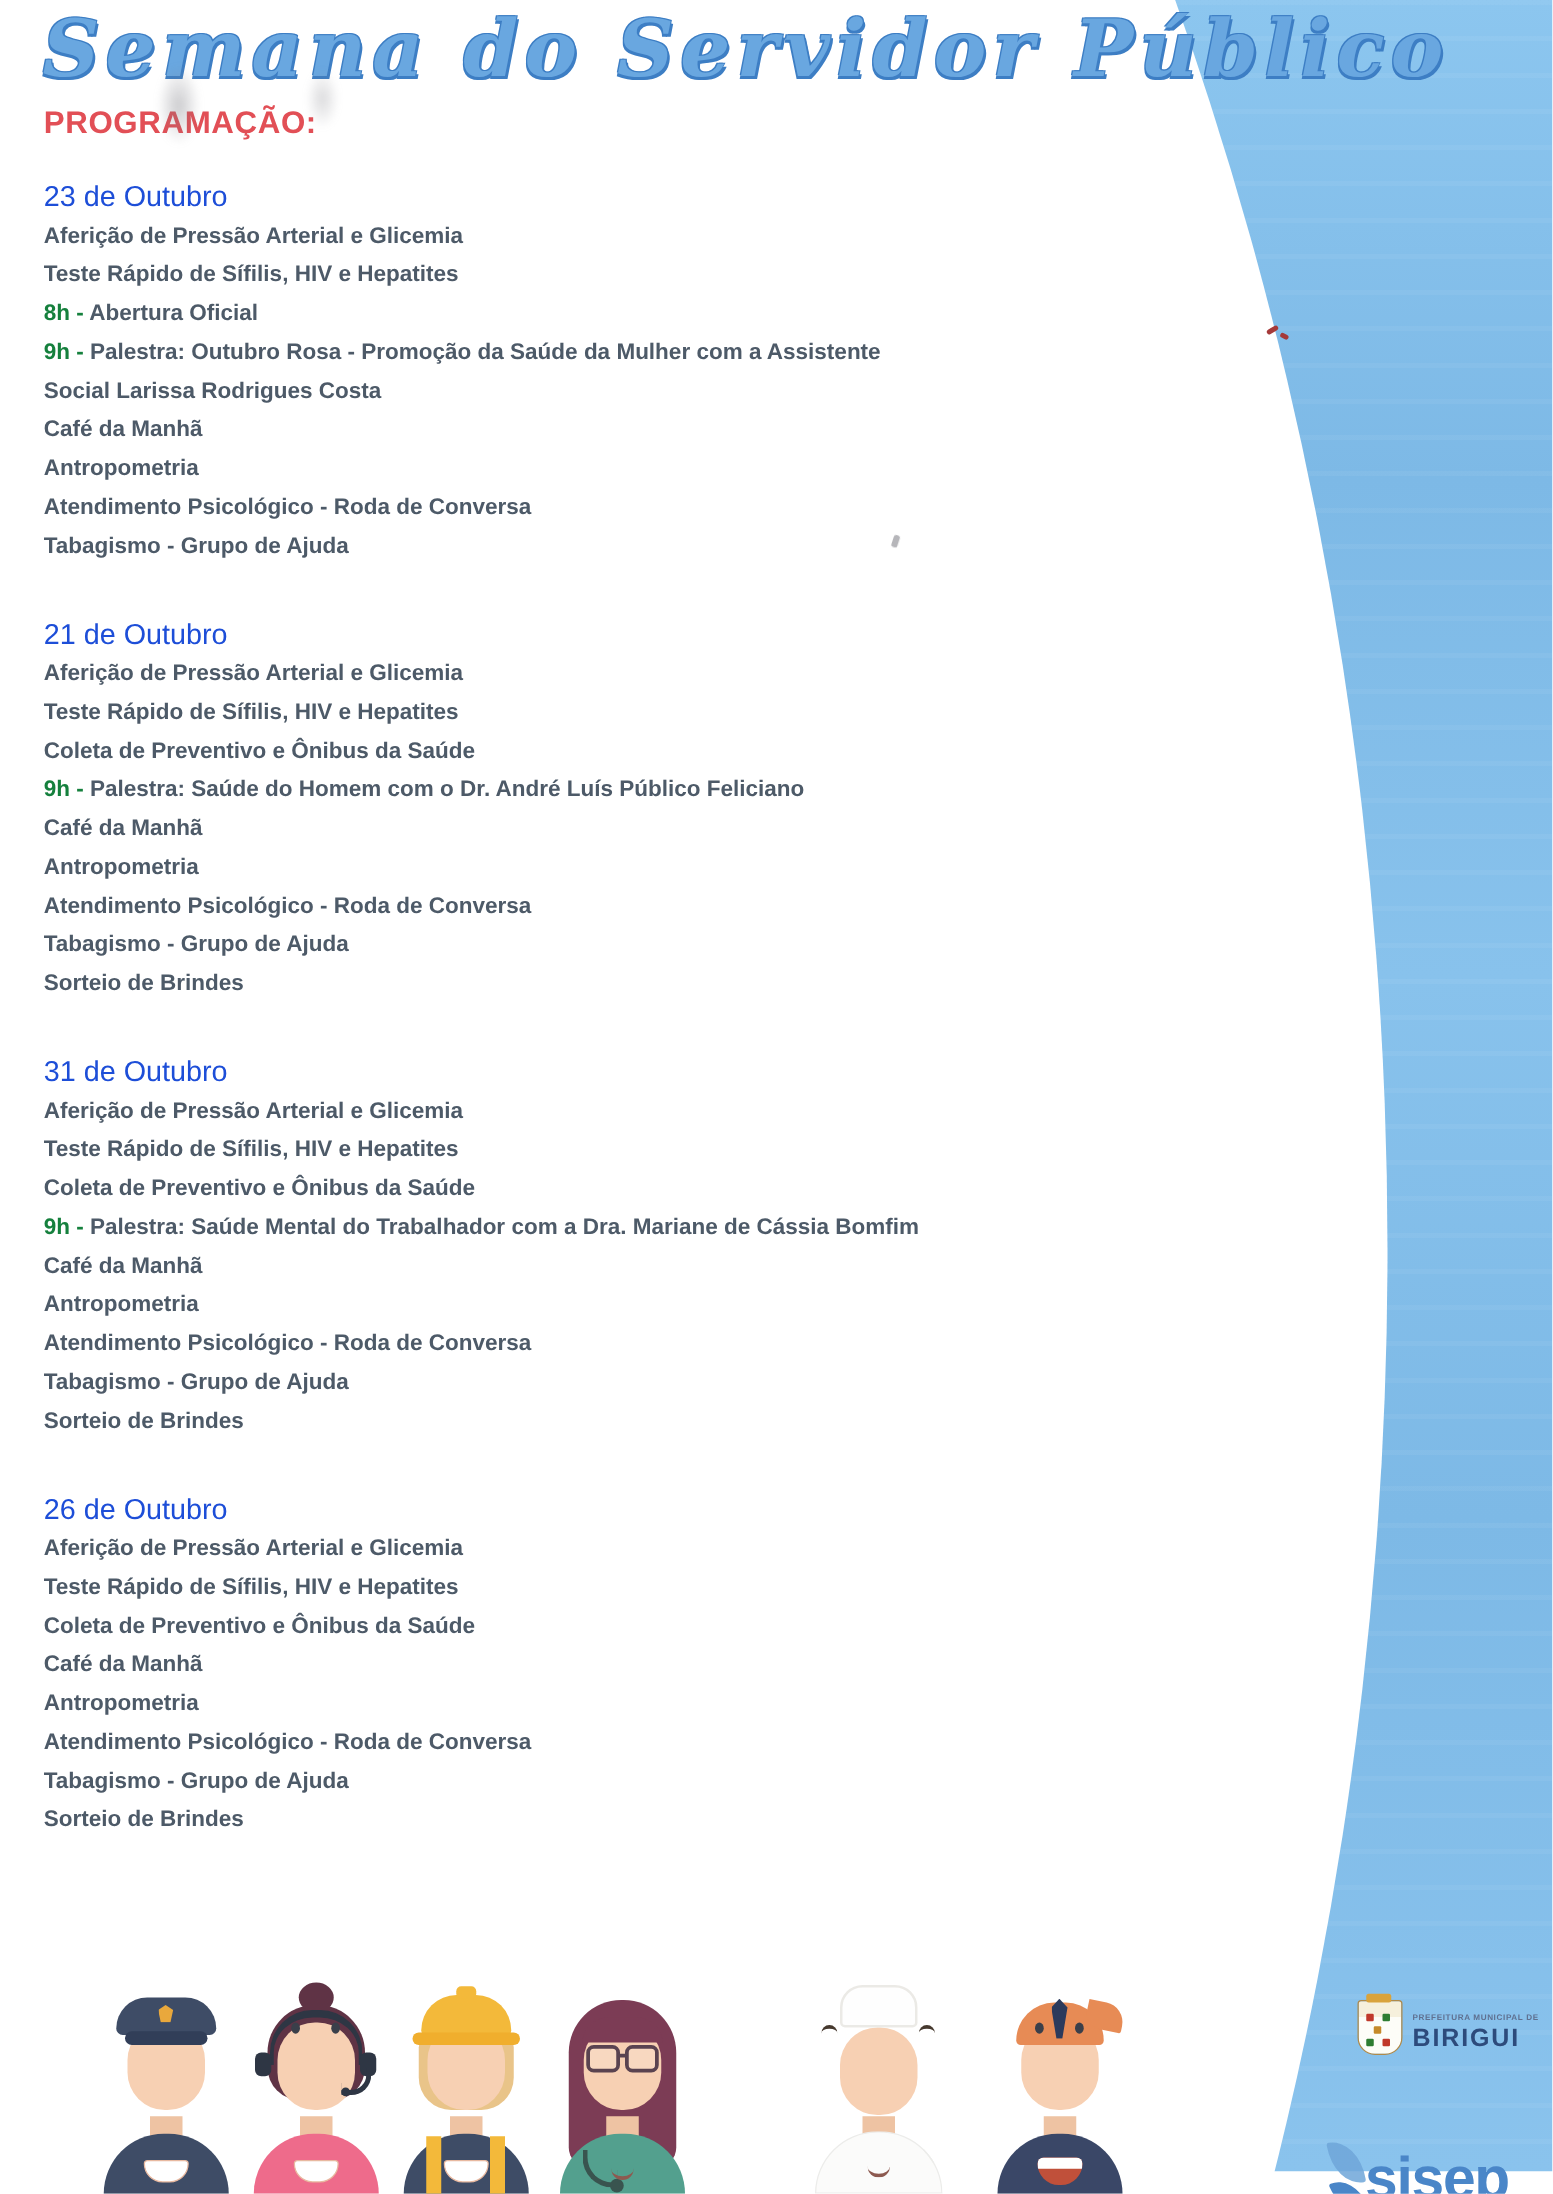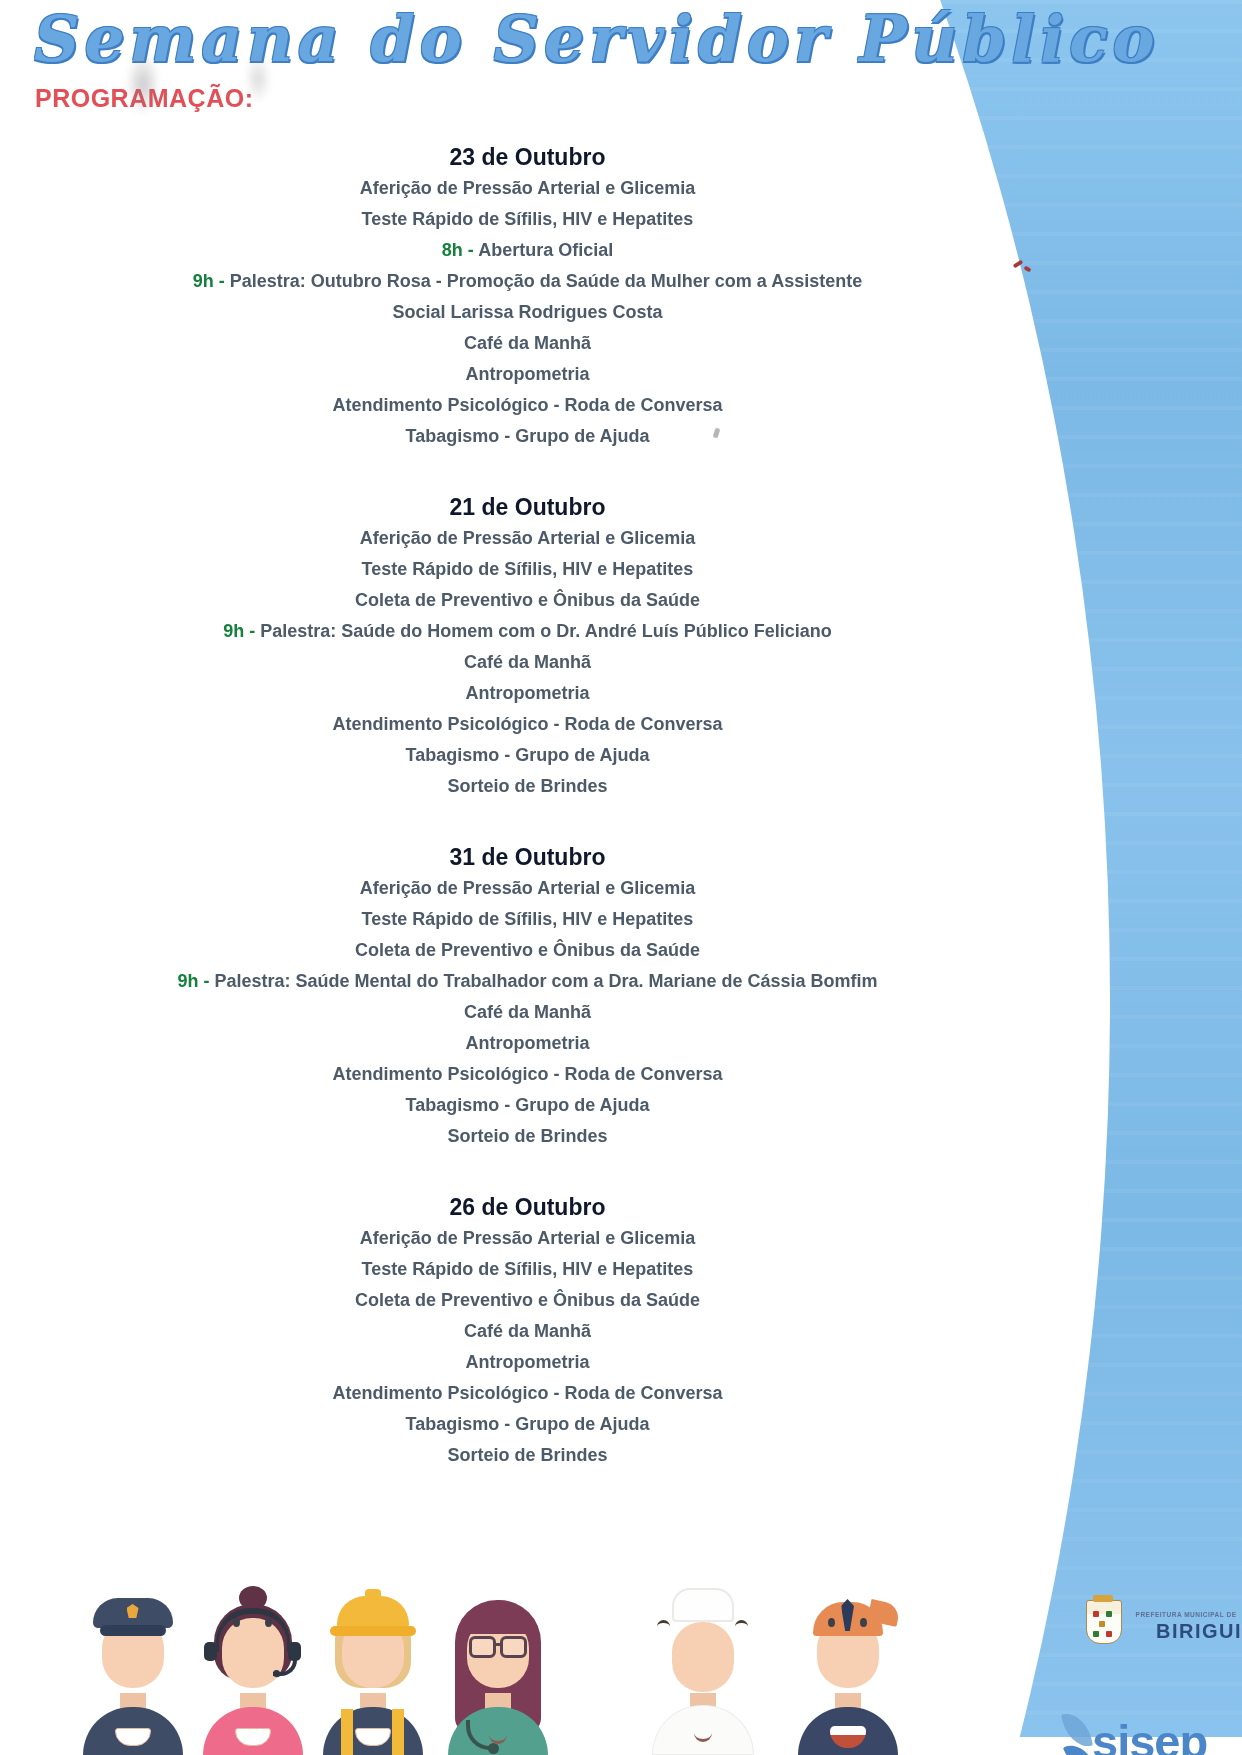--- a/index.html
+++ b/index.html
@@ -13,36 +13,36 @@
     background:linear-gradient(180deg,#8cc6ef 0%,#7db9e6 22%,#88c2ec 45%,#7db9e6 70%,#8ac3ed 100%);
   }
   .blue-bg::after{ 
     content:"";position:absolute;inset:0;
     background:repeating-linear-gradient(180deg,rgba(255,255,255,.05) 0 4px,rgba(0,0,0,0) 4px 29px);
   }
   .white-curve{
     position:absolute;left:-2626px;top:-1400px;width:3736px;height:4800px;border-radius:50%;
     background:#fff;z-index:1;
   }
-  .content{position:absolute;inset:0;z-index:2;text-align:center;}
+  .content{position:absolute;inset:0;z-index:2;}
   
   .title{
     position:absolute;left:34px;top:2px;width:1100px;
     font-family:"DejaVu Serif",serif;font-style:italic;font-weight:bold;
     font-size:63px;letter-spacing:5px;color:#69a7e0;white-space:nowrap;
     text-shadow:2px 2px 0 #3d7ec4,-1px -1px 0 #3d7ec4,1px -1px 0 #3d7ec4,-1px 2px 0 #3d7ec4;
   }
   .prog-heading{
     position:absolute;left:35px;top:84px;font-size:25px;font-weight:bold;
     color:#e24f56;letter-spacing:.5px;
   }
   
   .sections{position:absolute;left:35px;top:142px;width:985px;}
   .psec{margin:0 0 40px 0;}
-  .pdate{margin:0;font-size:23px;line-height:31px;font-weight:bold;color:#0f172a;}
+  .pdate{margin:0;font-size:23px;line-height:31px;font-weight:normal;color:#1d4ed8;}
   .pline{font-size:18px;line-height:31px;font-weight:bold;color:#4d5a68;white-space:pre-line;}
   .ptime{color:#15803d;}
   
   .smudge{position:absolute;border-radius:50%;filter:blur(3px);z-index:3;}
   .smudge.a{left:126px;top:52px;width:34px;height:64px;background:radial-gradient(closest-side,rgba(125,125,132,.40),rgba(125,125,132,0));}
   .smudge.b{left:245px;top:55px;width:26px;height:48px;background:radial-gradient(closest-side,rgba(125,125,132,.28),rgba(125,125,132,0));}
   .red-tick{position:absolute;left:1013px;top:262px;z-index:3;}
   .red-tick i{position:absolute;display:block;background:#a53a3a;border-radius:3px;}
   .red-tick i.t1{width:10px;height:4px;transform:rotate(-32deg);}
   .red-tick i.t2{width:7px;height:4px;left:11px;top:5px;transform:rotate(28deg);}
@@ -105,21 +105,21 @@
   .bm .col{top:1px;left:50%;transform:translateX(-50%);width:34px;height:15px;background:#fff;clip-path:polygon(0 0,100% 0,50% 100%);z-index:3;}
   .bm .tie{top:11px;left:50%;transform:translateX(-50%);width:13px;height:32px;background:#2c3a5c;clip-path:polygon(50% 0,100% 22%,68% 100%,32% 100%,0 22%);z-index:4;}
   
   .birigui{position:absolute;left:1086px;top:1597px;width:150px;height:50px;z-index:3;}
   .crest{position:absolute;left:0;top:3px;width:34px;height:42px;background:linear-gradient(180deg,#f6f0dc 0 30%,#fdfdf8 30% 100%);border:1px solid #b08a4a;border-radius:3px 3px 14px 14px;}
   .crest::before{content:"";position:absolute;top:-6px;left:6px;width:20px;height:7px;background:#d9a33c;border-radius:2px;}
   .crest::after{content:"";position:absolute;top:10px;left:6px;width:6px;height:6px;background:#c0392b;border-radius:1px;
     box-shadow:13px 0 0 #2e7d32,6px 10px 0 #c58a2a,0 20px 0 #2e7d32,13px 20px 0 #c0392b;}
   .bir-text{position:absolute;left:44px;top:6px;}
   .bir-small{font-size:6.5px;letter-spacing:.5px;color:#5f7090;font-weight:bold;white-space:nowrap;}
-  .bir-name{font-size:20px;font-weight:bold;color:#2d4b7c;letter-spacing:1.5px;line-height:20px;margin-left:26px;}
+  .bir-name{font-size:20px;font-weight:bold;color:#2d4b7c;letter-spacing:1.5px;line-height:20px;}
   .sisep{position:absolute;left:1062px;top:1704px;width:175px;height:85px;z-index:3;}
   .leaf1{position:absolute;left:2px;top:8px;width:26px;height:36px;background:#6fa6d8;border-radius:2px 100% 2px 100%;transform:rotate(-10deg);opacity:.85;}
   .leaf2{position:absolute;left:6px;top:38px;width:22px;height:30px;background:#4a86c8;border-radius:2px 100% 2px 100%;transform:rotate(-24deg);}
   .sisep-word{position:absolute;left:30px;top:14px;font-size:47px;line-height:47px;font-weight:bold;letter-spacing:-1px;color:#4a86c8;text-transform:lowercase;}
   .sisep-small{position:absolute;left:22px;top:64px;font-size:6.5px;letter-spacing:1px;color:#3f78ba;font-weight:bold;white-space:nowrap;filter:blur(.4px);}
 </style>
 </head>
 <body>
 
 <div class="blue-bg"></div>

